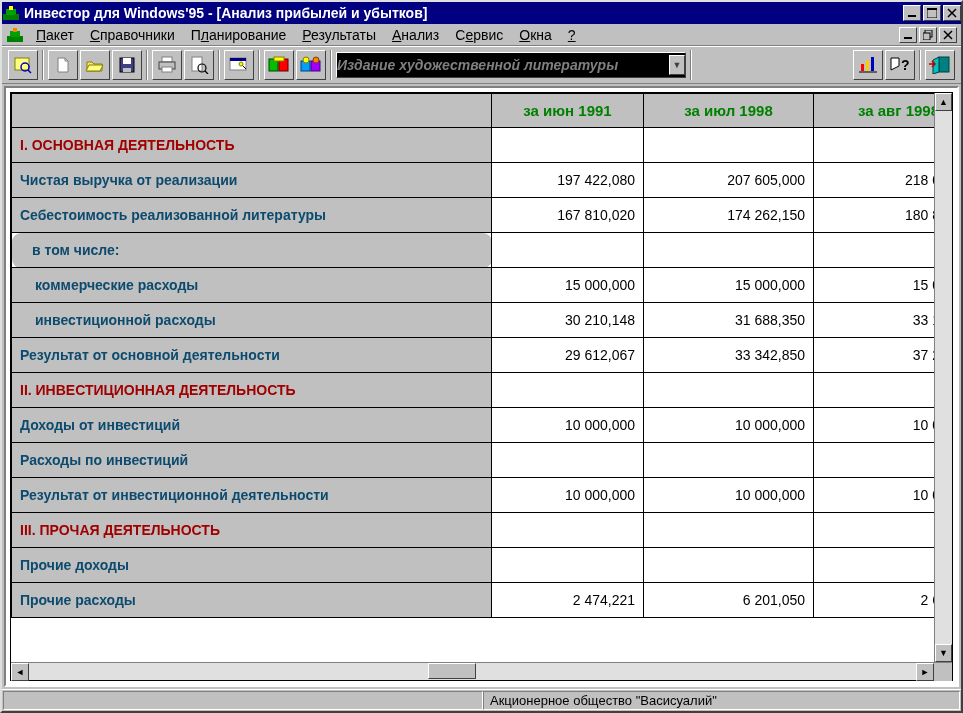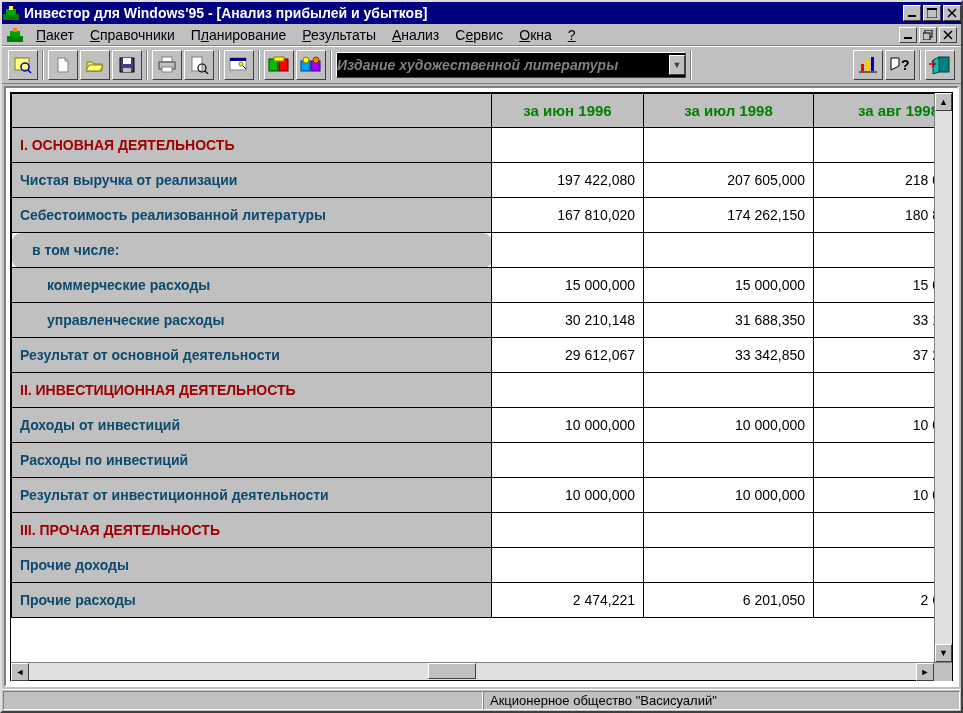--- a/index.html
+++ b/index.html
@@ -171,21 +171,21 @@
     background:#c0c0c0;
     font-weight:bold;
     font-size:14px;
     text-align:left;
     color:#0c4a6e;
   }
   table.grid td.section {
     color:#a00000;
   }
   table.grid td.indent1 { padding-left:20px; font-weight:bold;border-radius:9px;}
-  table.grid td.indent2 { padding-left:35px; font-weight:bold;}
+  table.grid td.indent2 { padding-left:23px; font-weight:bold;}
   table.grid td.num {
     background:#fff;
     text-align:right;
     font-size:14px;
     font-weight:normal;
     color:#000;
   }
   col.c0{width:480px;}
   col.c1{width:152px;}
   col.c2{width:170px;}
@@ -411,21 +411,21 @@
             <table class="grid">
               <colgroup>
                   <col class="c0">
                   <col class="c1">
                   <col class="c2">
                   <col class="c3">
                 </colgroup>
               <thead>
                 <tr>
                   <th class="rowhead"></th>
-                  <th>за июн 1996</th>
+                  <th>за июн 1991</th>
                   <th>за июл 1998</th>
                   <th>за авг 1998</th>
                 </tr>
               </thead>
               <tbody id="grid-tbody">
                   <tr>
                     <td class="rowlabel section">I. ОСНОВНАЯ ДЕЯТЕЛЬНОСТЬ</td>
                     <td class="num"></td>
                     <td class="num"></td>
                     <td class="num"></td>
@@ -448,21 +448,21 @@
                     <td class="num"></td>
                     <td class="num"></td>
                   </tr>
                   <tr>
                     <td class="rowlabel indent2">коммерческие расходы</td>
                     <td class="num">15 000,000</td>
                     <td class="num">15 000,000</td>
                     <td class="num">15 000,00</td>
                   </tr>
                   <tr>
-                    <td class="rowlabel indent2">управленческие расходы</td>
+                    <td class="rowlabel indent2">инвестиционной расходы</td>
                     <td class="num">30 210,148</td>
                     <td class="num">31 688,350</td>
                     <td class="num">33 109,10</td>
                   </tr>
                   <tr>
                     <td class="rowlabel">Результат от основной деятельности</td>
                     <td class="num">29 612,067</td>
                     <td class="num">33 342,850</td>
                     <td class="num">37 229,85</td>
                   </tr>

